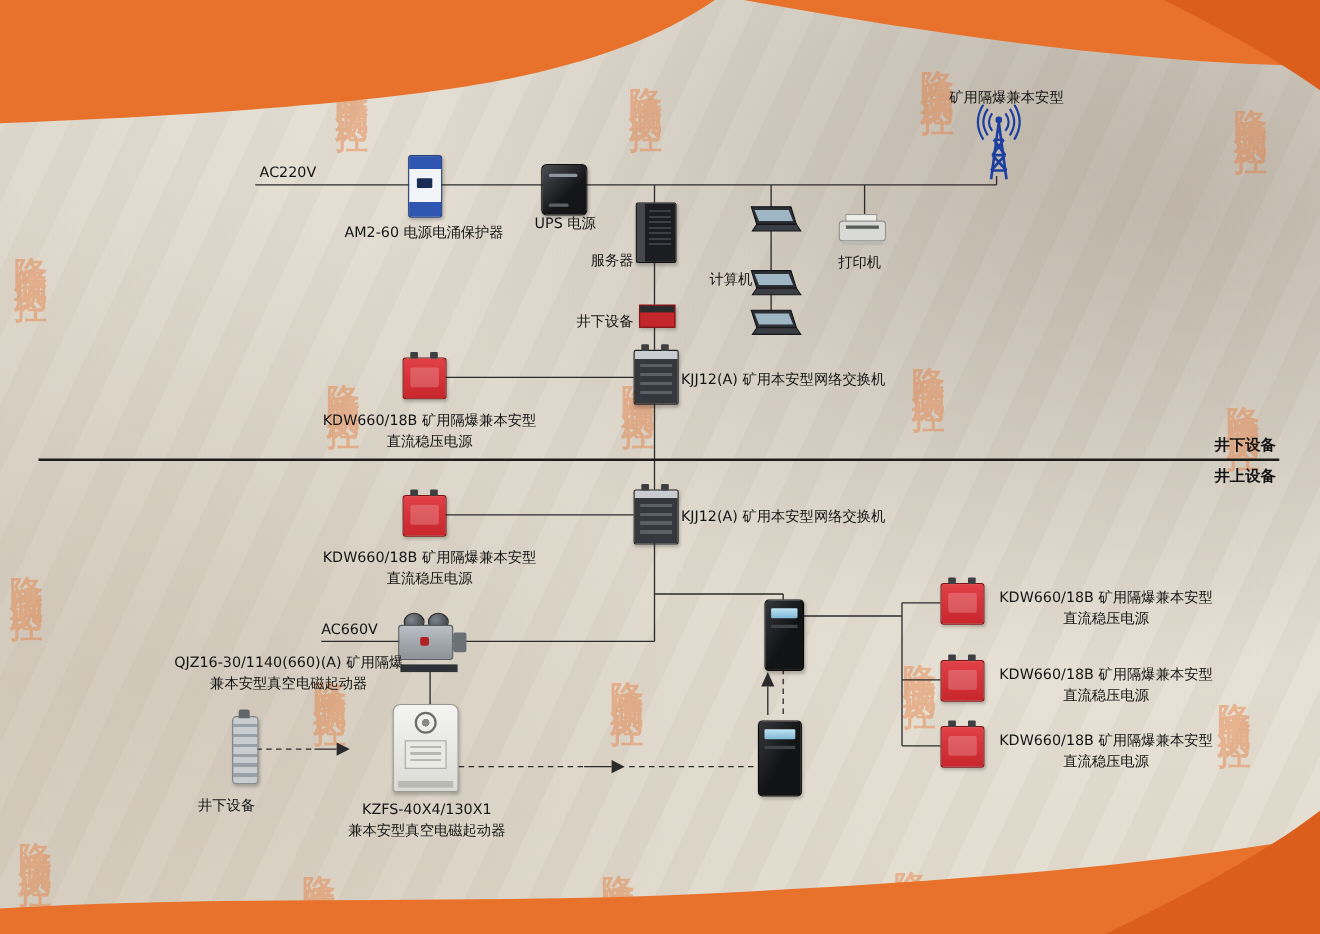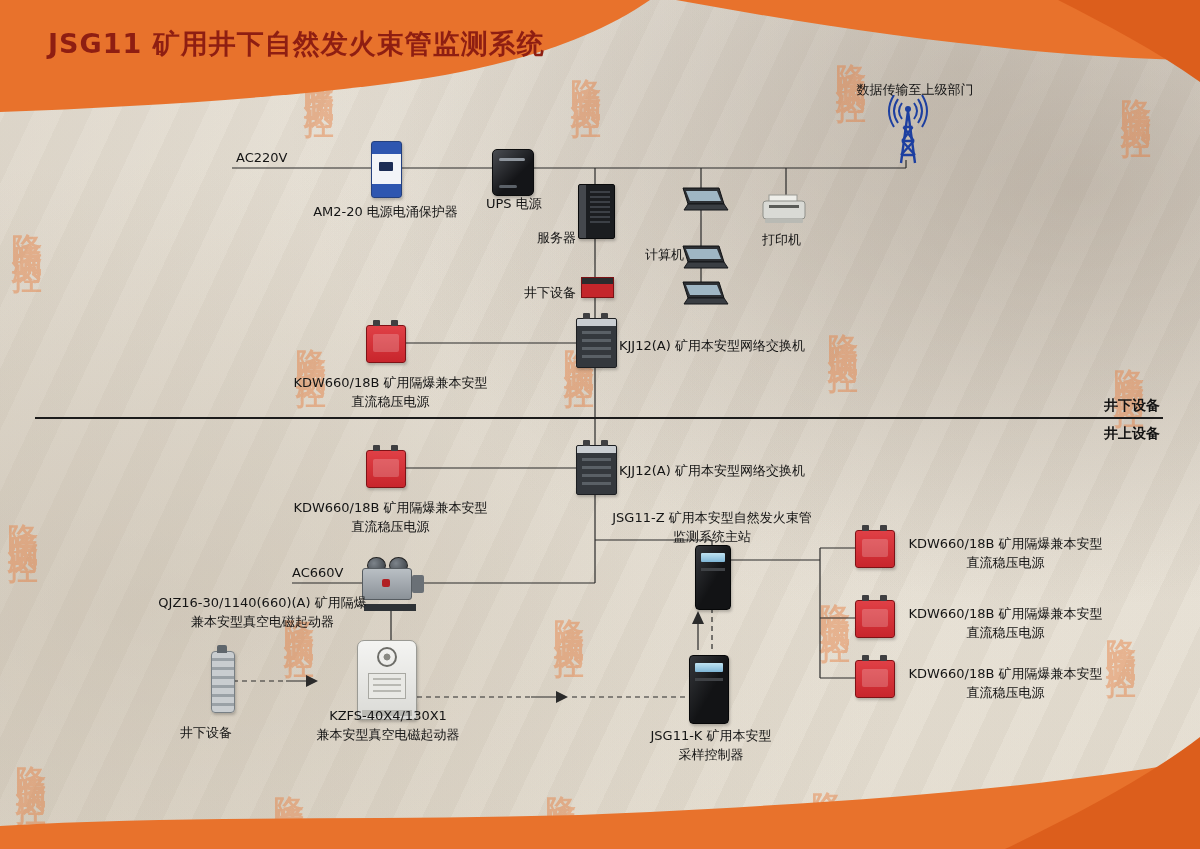--- a/index.html
+++ b/index.html
@@ -130,21 +130,20 @@
   <div class="wm" style="left:1100px;top:615px">隆腾测控</div>
 
   <svg class="deco" width="1200" height="849" viewBox="0 0 1200 849">
     <path class="orange" d="M0,0 L650,0 C595,38 525,60 445,75 C330,95 160,106 0,112 Z"></path>
     <path class="orange" d="M676,0 L1200,0 L1200,60 C1040,58 850,32 676,0 Z"></path>
     <path class="orange-dark" d="M1058,0 L1200,0 L1200,82 C1155,50 1105,24 1058,0 Z"></path>
     <path class="orange" d="M0,849 L0,826 C210,813 430,823 650,812 C870,801 1045,787 1200,760 L1200,849 Z"></path>
     <path class="orange-dark" d="M1005,849 C1082,812 1152,774 1200,737 L1200,849 Z"></path>
   </svg>
 
-  <div class="title">JSG11 矿用井下自然发火束管监测系统</div>
 
   <svg class="wires" width="1200" height="849" viewBox="0 0 1200 849">
     <path class="wire" d="M232,168 H906 M906,168 V160
       M595,168 V184 M595,237 V277 M595,296 V318 M595,366 V445 M595,493 V583
       M595,540 H712 M712,540 V545
       M292,583 H595
       M402,343 H576 M402,468 H576
       M701,168 V290 M786,168 V195
       M729,560 H820 M820,548 V678 M820,548 H855 M820,618 H855 M820,678 H855
       M391,611 V640"></path>
@@ -273,23 +272,23 @@
   </div>
 
   <div class="dev pump" style="left:357px;top:640px">
     <span class="logo"></span>
     <span class="panel">
         <span class="rows"></span>
       </span>
     <span class="foot"></span>
   </div>
 
-  <div class="lbl center" style="left:845px;top:80px;width:140px">数据传输至上级部门</div>
+  <div class="lbl center" style="left:845px;top:80px;width:140px">矿用隔爆兼本安型</div>
   <div class="lbl" style="left:236px;top:148px">AC220V</div>
-  <div class="lbl center" style="left:298px;top:202px;width:175px">AM2-20 电源电涌保护器</div>
+  <div class="lbl center" style="left:298px;top:202px;width:175px">AM2-60 电源电涌保护器</div>
   <div class="lbl" style="left:486px;top:194px">UPS 电源</div>
   <div class="lbl" style="left:537px;top:228px">服务器</div>
   <div class="lbl" style="left:645px;top:245px">计算机</div>
   <div class="lbl" style="left:762px;top:230px">打印机</div>
   <div class="lbl right" style="left:504px;top:283px;width:72px">井下设备</div>
   <div class="lbl" style="left:619px;top:336px">KJJ12(A) 矿用本安型网络交换机</div>
 
   <div class="lbl center" style="left:288px;top:373px;width:205px">
     <div>KDW660/18B 矿用隔爆兼本安型</div>
     <div>直流稳压电源</div>
@@ -298,24 +297,20 @@
   <div class="lbl right bold" style="left:1040px;top:396px;width:120px">井下设备</div>
   <div class="lbl right bold" style="left:1040px;top:424px;width:120px">井上设备</div>
 
   <div class="lbl" style="left:619px;top:461px">KJJ12(A) 矿用本安型网络交换机</div>
 
   <div class="lbl center" style="left:288px;top:498px;width:205px">
     <div>KDW660/18B 矿用隔爆兼本安型</div>
     <div>直流稳压电源</div>
   </div>
 
-  <div class="lbl center" style="left:607px;top:508px;width:210px">
-    <div>JSG11-Z 矿用本安型自然发火束管</div>
-    <div>监测系统主站</div>
-  </div>
 
   <div class="lbl" style="left:292px;top:563px">AC660V</div>
 
   <div class="lbl center" style="left:155px;top:593px;width:215px">
     <div>QJZ16-30/1140(660)(A) 矿用隔爆</div>
     <div>兼本安型真空电磁起动器</div>
   </div>
 
   <div class="lbl center" style="left:903px;top:534px;width:205px">
     <div>KDW660/18B 矿用隔爆兼本安型</div>
@@ -325,23 +320,19 @@
     <div>KDW660/18B 矿用隔爆兼本安型</div>
     <div>直流稳压电源</div>
   </div>
   <div class="lbl center" style="left:903px;top:664px;width:205px">
     <div>KDW660/18B 矿用隔爆兼本安型</div>
     <div>直流稳压电源</div>
   </div>
 
   <div class="lbl" style="left:180px;top:723px">井下设备</div>
 
-  <div class="lbl center" style="left:312px;top:706px;width:152px">
+  <div class="lbl center" style="left:312px;top:727px;width:152px">
     <div>KZFS-40X4/130X1</div>
     <div>兼本安型真空电磁起动器</div>
   </div>
 
-  <div class="lbl center" style="left:637px;top:726px;width:148px">
-    <div>JSG11-K 矿用本安型</div>
-    <div>采样控制器</div>
-  </div>
 
 </div>
 
 </body></html>

